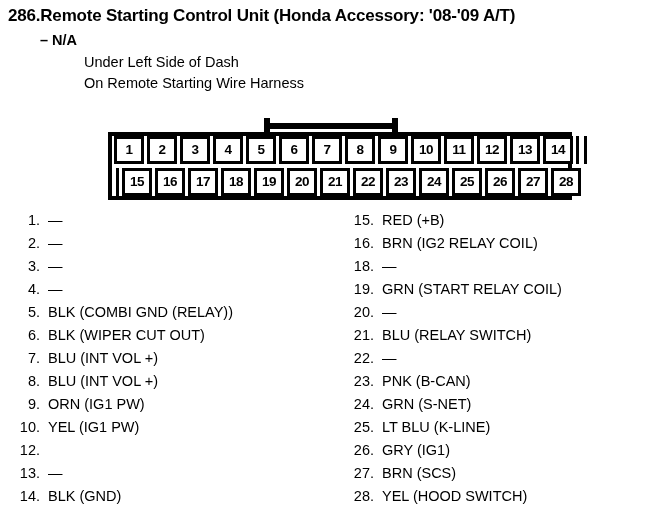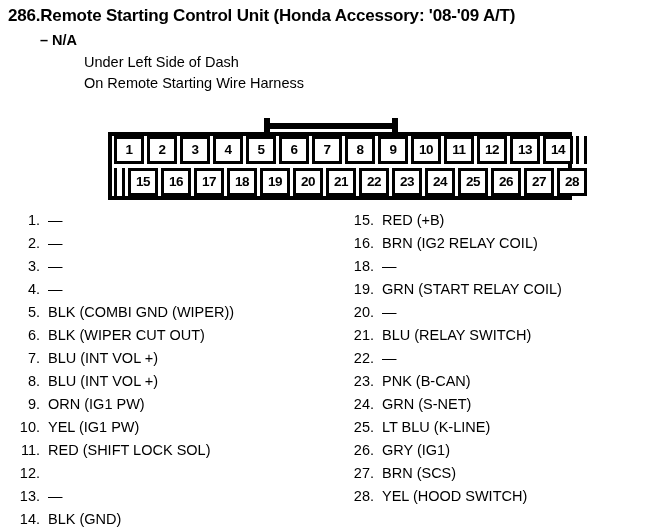--- a/index.html
+++ b/index.html
@@ -141,21 +141,21 @@
   }
   .pin-cell.blank {
     width: 11px;
     border-left: 3px solid #000;
     border-right: 3px solid #000;
     border-top: none;
     border-bottom: none;
     background: transparent;
   }
   #pin-row-top    { padding-left: 6px; }
-  #pin-row-bottom { padding-left: 6px; }
+  #pin-row-bottom { }
 
   
   .pin-list {
     position: absolute;
     top: 212px;
   }
   #pin-list-left  { left: 14px; }
   #pin-list-right { left: 348px; }
 
   .pin-entry {
@@ -249,21 +249,21 @@
   <div class="pin-entry">
       <span class="pin-index">3.</span>
       <span class="pin-desc">—</span>
     </div>
   <div class="pin-entry">
       <span class="pin-index">4.</span>
       <span class="pin-desc">—</span>
     </div>
   <div class="pin-entry">
       <span class="pin-index">5.</span>
-      <span class="pin-desc">BLK (COMBI GND (WIPER))</span>
+      <span class="pin-desc">BLK (COMBI GND (RELAY))</span>
     </div>
   <div class="pin-entry">
       <span class="pin-index">6.</span>
       <span class="pin-desc">BLK (WIPER CUT OUT)</span>
     </div>
   <div class="pin-entry">
       <span class="pin-index">7.</span>
       <span class="pin-desc">BLU (INT VOL +)</span>
     </div>
   <div class="pin-entry">
@@ -272,24 +272,20 @@
     </div>
   <div class="pin-entry">
       <span class="pin-index">9.</span>
       <span class="pin-desc">ORN (IG1 PW)</span>
     </div>
   <div class="pin-entry">
       <span class="pin-index">10.</span>
       <span class="pin-desc">YEL (IG1 PW)</span>
     </div>
   <div class="pin-entry">
-      <span class="pin-index">11.</span>
-      <span class="pin-desc">RED (SHIFT LOCK SOL)</span>
-    </div>
-  <div class="pin-entry">
       <span class="pin-index">12.</span>
     </div>
   <div class="pin-entry">
       <span class="pin-index">13.</span>
       <span class="pin-desc">—</span>
     </div>
   <div class="pin-entry">
       <span class="pin-index">14.</span>
       <span class="pin-desc">BLK (GND)</span>
     </div>

